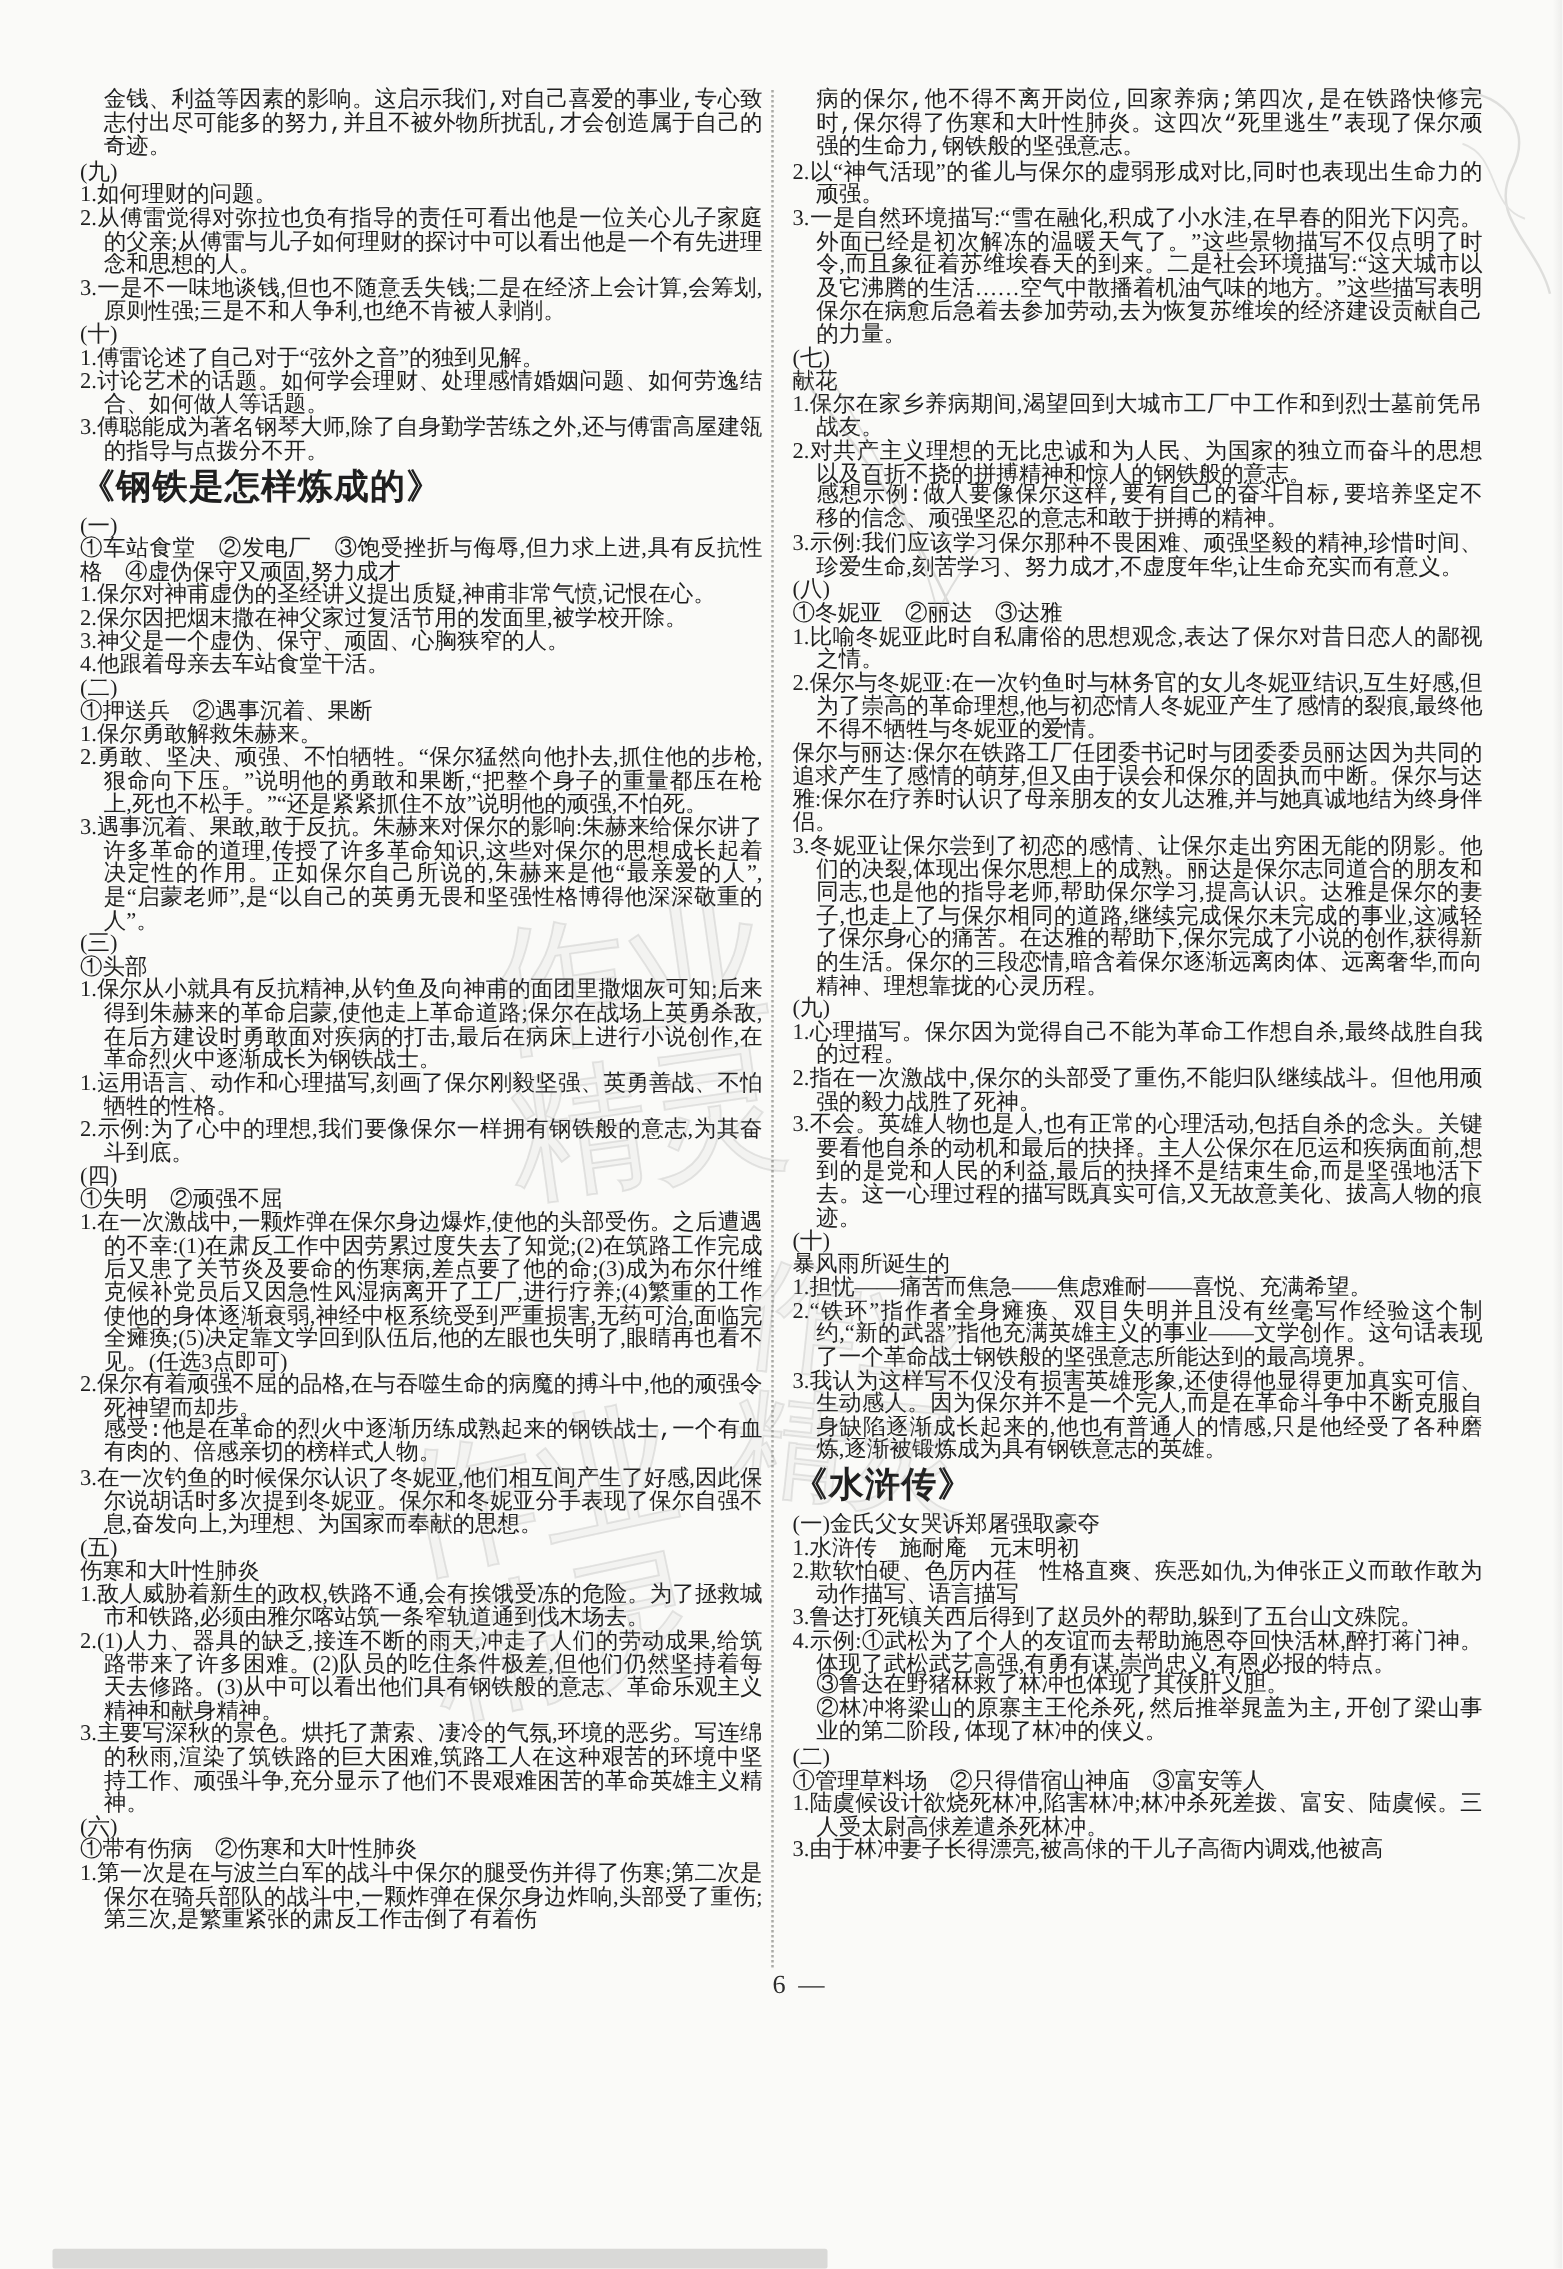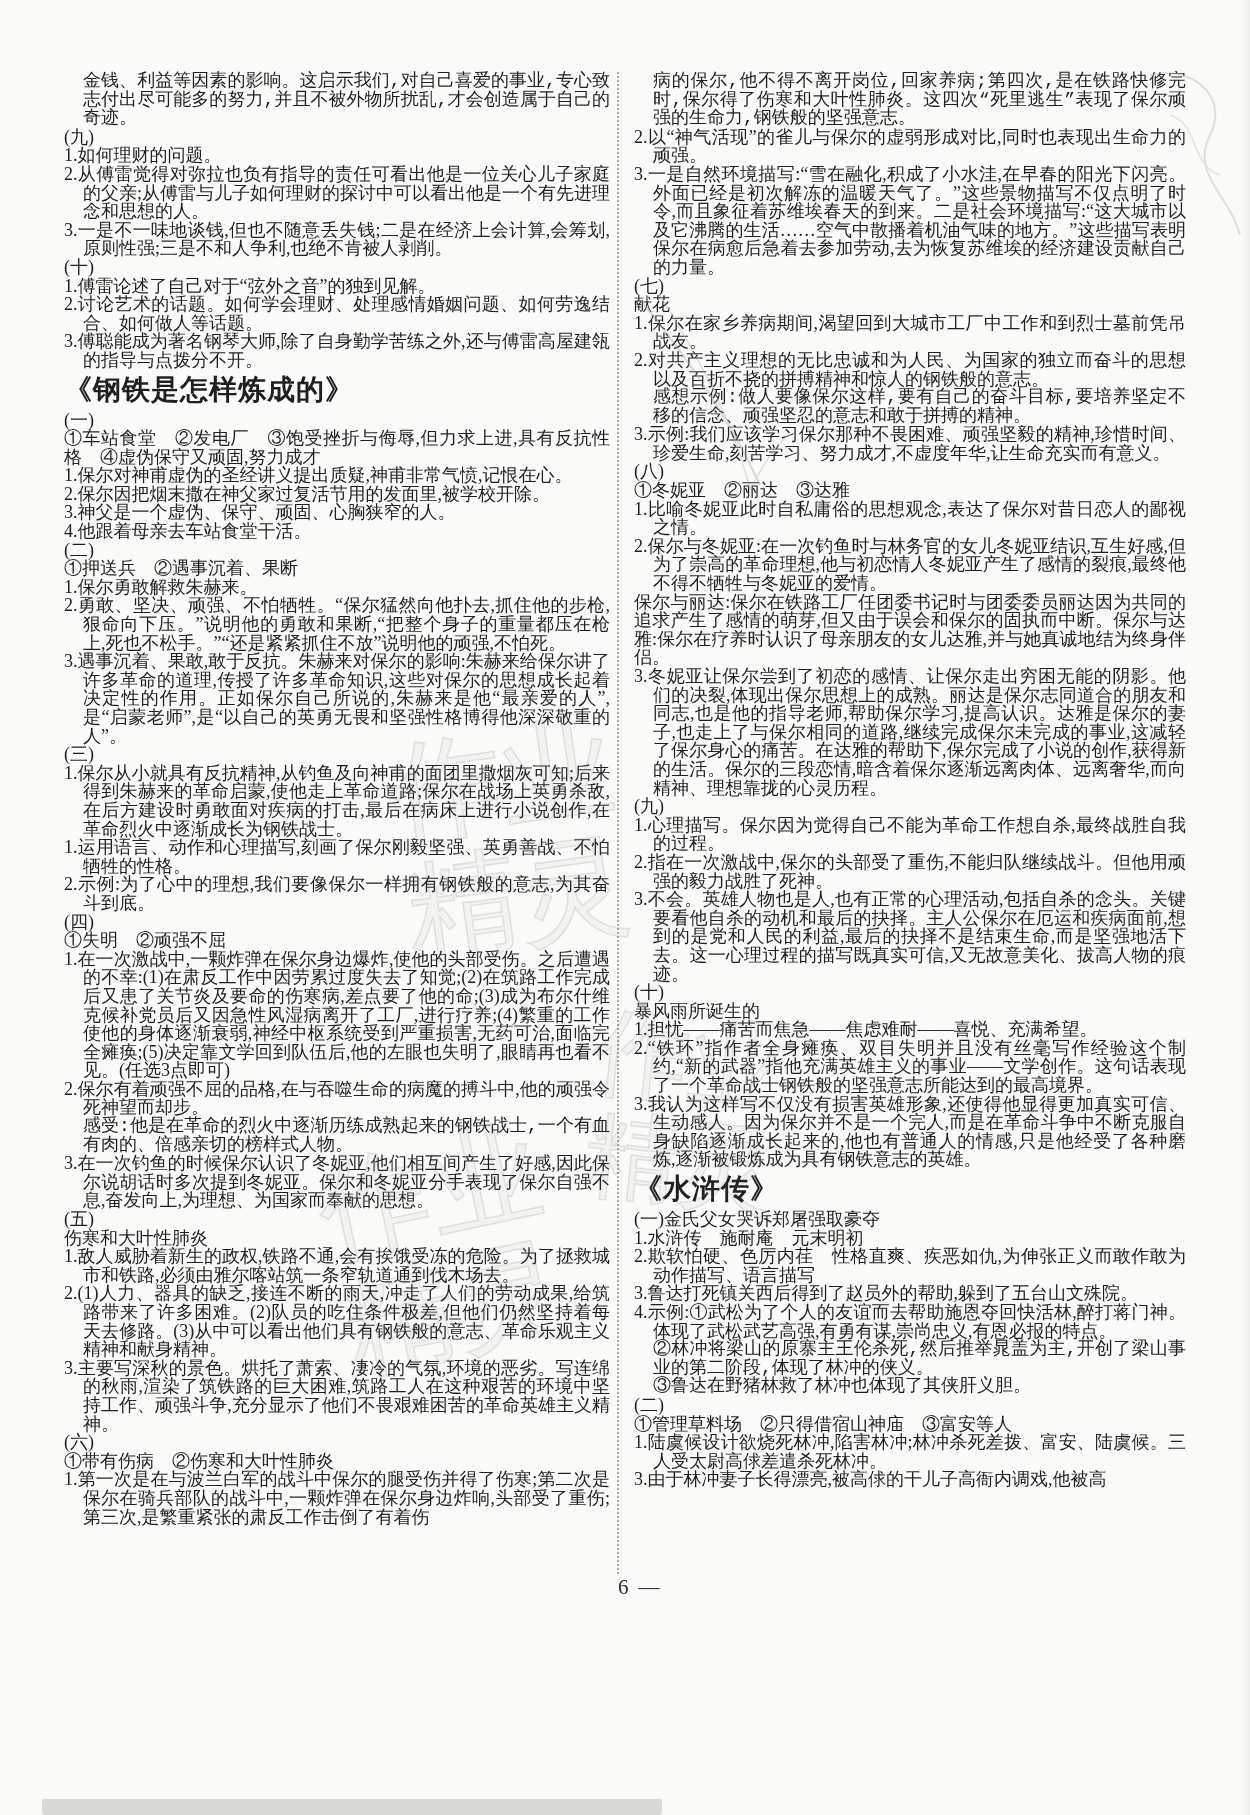--- a/index.html
+++ b/index.html
@@ -73,20 +73,21 @@
       <p class="blk blk-num">1.保尔对神甫虚伪的圣经讲义提出质疑,神甫非常气愤,记恨在心。</p>
       <p class="blk blk-num">2.保尔因把烟末撒在神父家过复活节用的发面里,被学校开除。</p>
       <p class="blk blk-num">3.神父是一个虚伪、保守、顽固、心胸狭窄的人。</p>
       <p class="blk blk-num">4.他跟着母亲去车站食堂干活。</p>
       <p class="blk blk-label">(二)</p>
       <p class="blk blk-flush">①押送兵　②遇事沉着、果断</p>
       <p class="blk blk-num">1.保尔勇敢解救朱赫来。</p>
       <p class="blk blk-num">2.勇敢、坚决、顽强、不怕牺牲。“保尔猛然向他扑去,抓住他的步枪,狠命向下压。”说明他的勇敢和果断,“把整个身子的重量都压在枪上,死也不松手。”“还是紧紧抓住不放”说明他的顽强,不怕死。</p>
       <p class="blk blk-num">3.遇事沉着、果敢,敢于反抗。朱赫来对保尔的影响:朱赫来给保尔讲了许多革命的道理,传授了许多革命知识,这些对保尔的思想成长起着决定性的作用。正如保尔自己所说的,朱赫来是他“最亲爱的人”,是“启蒙老师”,是“以自己的英勇无畏和坚强性格博得他深深敬重的人”。</p>
       <p class="blk blk-label">(三)</p>
+      <p class="blk blk-flush">①头部</p>
       <p class="blk blk-num">1.保尔从小就具有反抗精神,从钓鱼及向神甫的面团里撒烟灰可知;后来得到朱赫来的革命启蒙,使他走上革命道路;保尔在战场上英勇杀敌,在后方建设时勇敢面对疾病的打击,最后在病床上进行小说创作,在革命烈火中逐渐成长为钢铁战士。</p>
       <p class="blk blk-num">1.运用语言、动作和心理描写,刻画了保尔刚毅坚强、英勇善战、不怕牺牲的性格。</p>
       <p class="blk blk-num">2.示例:为了心中的理想,我们要像保尔一样拥有钢铁般的意志,为其奋斗到底。</p>
       <p class="blk blk-label">(四)</p>
       <p class="blk blk-flush">①失明　②顽强不屈</p>
       <p class="blk blk-num">1.在一次激战中,一颗炸弹在保尔身边爆炸,使他的头部受伤。之后遭遇的不幸:(1)在肃反工作中因劳累过度失去了知觉;(2)在筑路工作完成后又患了关节炎及要命的伤寒病,差点要了他的命;(3)成为布尔什维克候补党员后又因急性风湿病离开了工厂,进行疗养;(4)繁重的工作使他的身体逐渐衰弱,神经中枢系统受到严重损害,无药可治,面临完全瘫痪;(5)决定靠文学回到队伍后,他的左眼也失明了,眼睛再也看不见。(任选3点即可)</p>
       <p class="blk blk-num">2.保尔有着顽强不屈的品格,在与吞噬生命的病魔的搏斗中,他的顽强令死神望而却步。</p>
       <p class="blk blk-cont">感受:他是在革命的烈火中逐渐历练成熟起来的钢铁战士,一个有血有肉的、倍感亲切的榜样式人物。</p>
       <p class="blk blk-num">3.在一次钓鱼的时候保尔认识了冬妮亚,他们相互间产生了好感,因此保尔说胡话时多次提到冬妮亚。保尔和冬妮亚分手表现了保尔自强不息,奋发向上,为理想、为国家而奉献的思想。</p>
       <p class="blk blk-label">(五)</p>
@@ -125,22 +126,22 @@
       <p class="blk blk-flush">暴风雨所诞生的</p>
       <p class="blk blk-num">1.担忧——痛苦而焦急——焦虑难耐——喜悦、充满希望。</p>
       <p class="blk blk-num">2.“铁环”指作者全身瘫痪、双目失明并且没有丝毫写作经验这个制约,“新的武器”指他充满英雄主义的事业——文学创作。这句话表现了一个革命战士钢铁般的坚强意志所能达到的最高境界。</p>
       <p class="blk blk-num">3.我认为这样写不仅没有损害英雄形象,还使得他显得更加真实可信、生动感人。因为保尔并不是一个完人,而是在革命斗争中不断克服自身缺陷逐渐成长起来的,他也有普通人的情感,只是他经受了各种磨炼,逐渐被锻炼成为具有钢铁意志的英雄。</p>
       <p class="blk blk-title">《水浒传》</p>
       <p class="blk blk-flush">(一)金氏父女哭诉郑屠强取豪夺</p>
       <p class="blk blk-num">1.水浒传　施耐庵　元末明初</p>
       <p class="blk blk-num">2.欺软怕硬、色厉内荏　性格直爽、疾恶如仇,为伸张正义而敢作敢为　动作描写、语言描写</p>
       <p class="blk blk-num">3.鲁达打死镇关西后得到了赵员外的帮助,躲到了五台山文殊院。</p>
       <p class="blk blk-num">4.示例:①武松为了个人的友谊而去帮助施恩夺回快活林,醉打蒋门神。体现了武松武艺高强,有勇有谋,崇尚忠义,有恩必报的特点。</p>
+      <p class="blk blk-cont">③鲁达在野猪林救了林冲也体现了其侠肝义胆。</p>
       <p class="blk blk-cont">②林冲将梁山的原寨主王伦杀死,然后推举晁盖为主,开创了梁山事业的第二阶段,体现了林冲的侠义。</p>
-      <p class="blk blk-cont">③鲁达在野猪林救了林冲也体现了其侠肝义胆。</p>
       <p class="blk blk-label">(二)</p>
       <p class="blk blk-flush">①管理草料场　②只得借宿山神庙　③富安等人</p>
       <p class="blk blk-num">1.陆虞候设计欲烧死林冲,陷害林冲;林冲杀死差拨、富安、陆虞候。三人受太尉高俅差遣杀死林冲。</p>
       <p class="blk blk-num">3.由于林冲妻子长得漂亮,被高俅的干儿子高衙内调戏,他被高</p>
     </div>
 
   <div class="watermark" style="left:398px;top:720px;">作业精灵</div>
   <div class="watermark" style="left:330px;top:1130px;transform:rotate(-12deg);">作业精灵</div>
   <div class="watermark" style="left:588px;top:1010px;transform:rotate(6deg);font-size:96px;line-height:102px;width:210px;">作业精灵</div>
 

